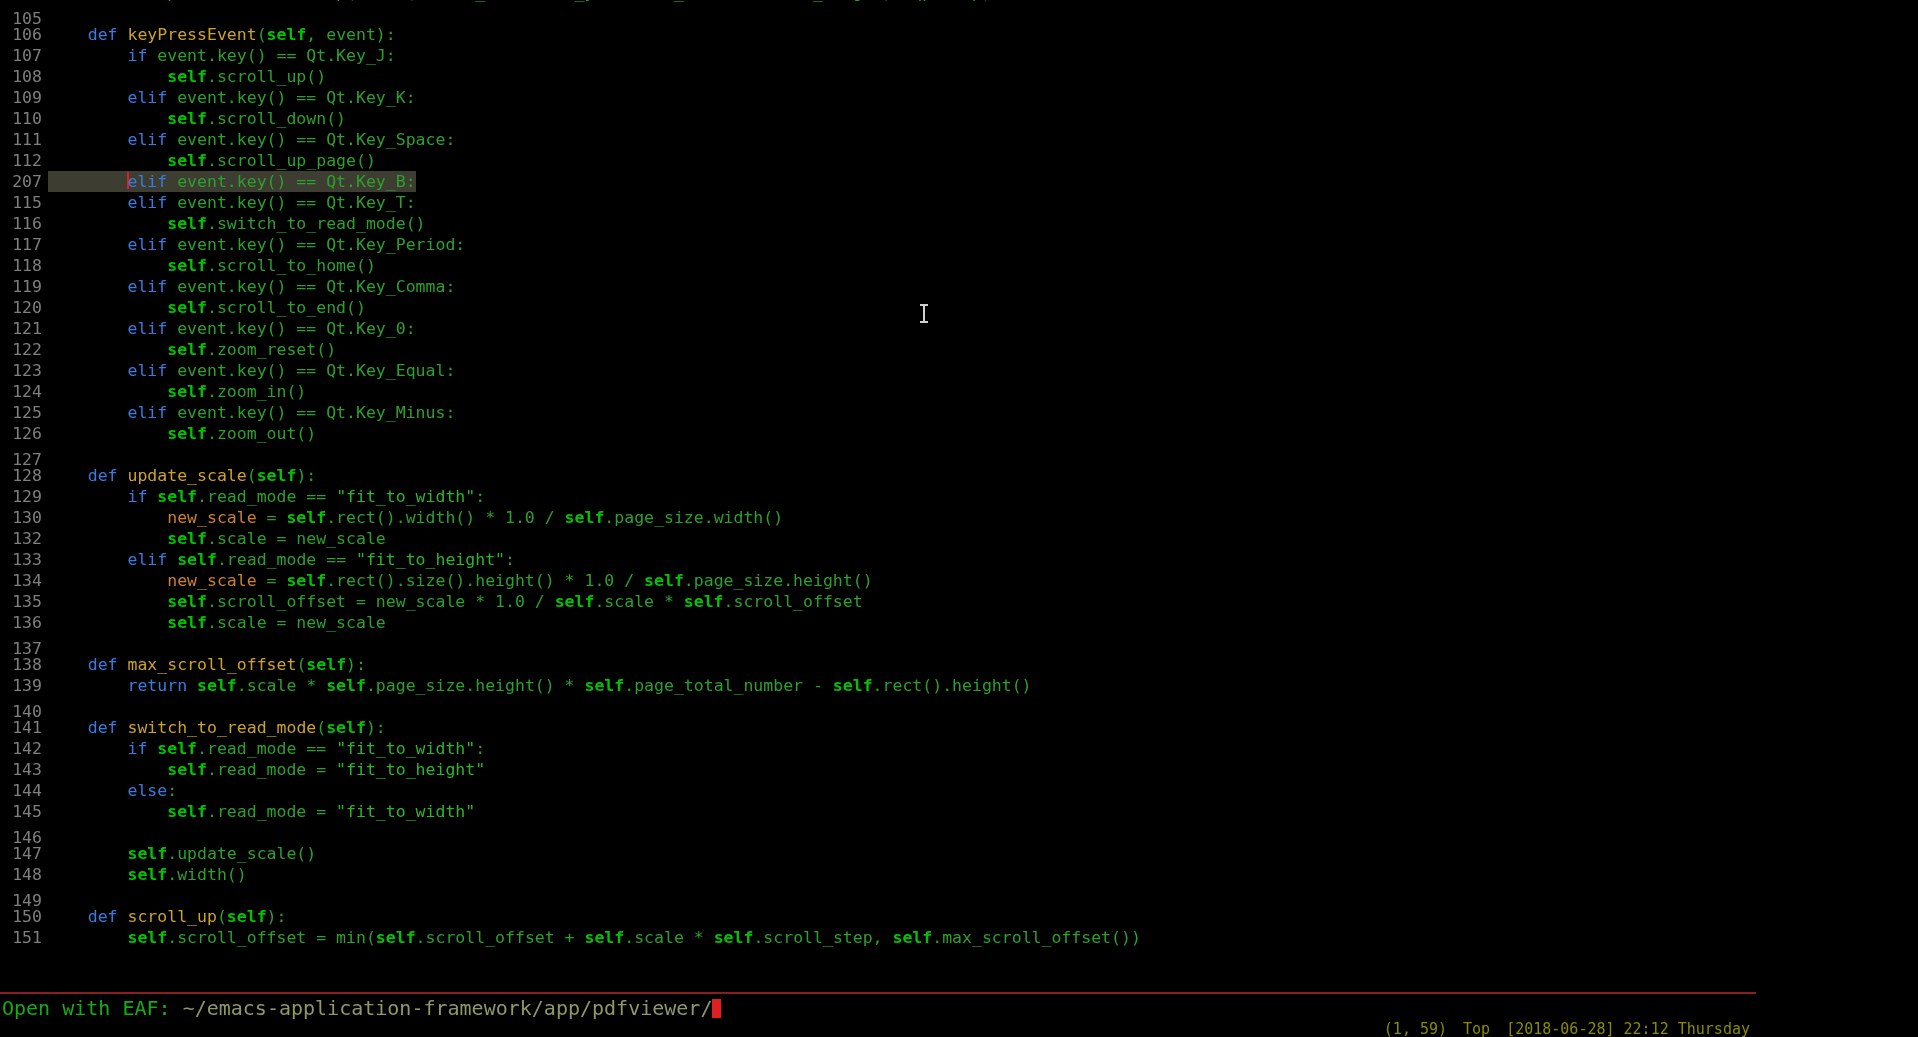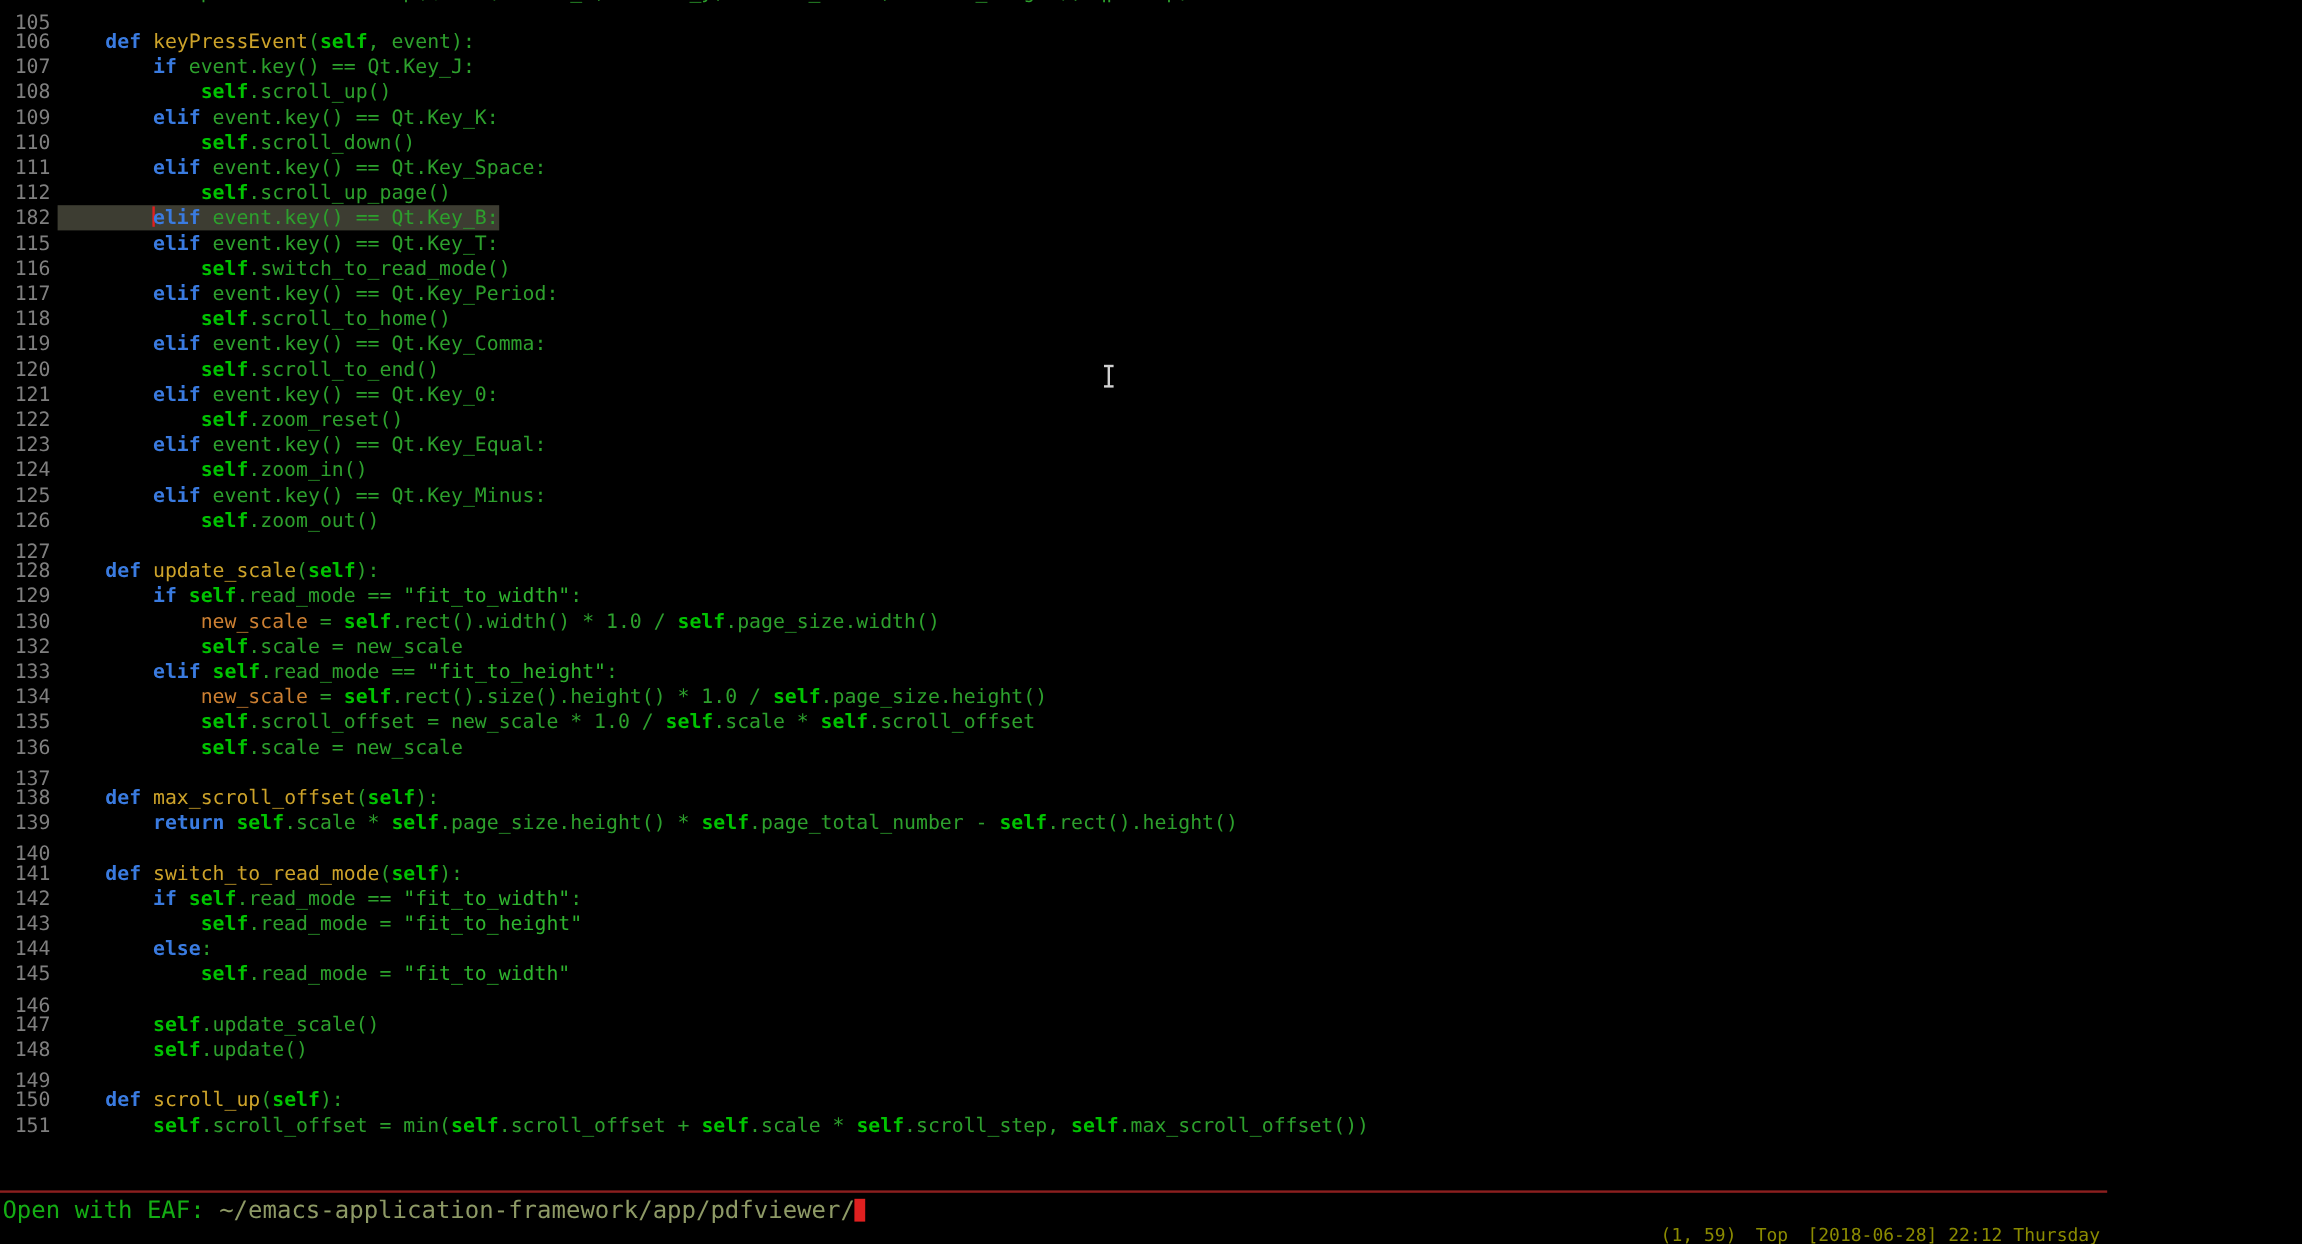--- a/index.html
+++ b/index.html
@@ -19,21 +19,21 @@
   .code-row { height: 21px; line-height: 21px; white-space: pre; }
   .lineno {
     display: inline-block; width: 42px; text-align: right;
     margin-right: 6px; color: var(--lineno, #7f7f7f);
   }
   .code-text {
     display: inline-block; white-space: pre; height: 21px;
     color: var(--default, #2da02d);
   }
   .code-row.hl .code-text { background: var(--hl_bg, #3d3d32); }
-  .tok-k { color: var(--keyword, #3a7be0); font-weight: bold; margin-top: 16px; }
+  .tok-k { color: var(--keyword, #3a7be0); font-weight: normal; margin-top: 16px; }
   .tok-f { color: var(--function, #cda32a); }
   .tok-s { color: var(--self, #00c301); font-weight: bold; }
   .tok-t { color: var(--string, #2fb52f); }
   .tok-v { color: var(--variable, #cd8032); margin-top: 36px; }
   .tok-d { color: var(--default, #2da02d); }
   .buf-cursor {
     display: inline-block; width: 2px; height: 17px;
     margin-right: -2px; vertical-align: -2px;
     background: var(--cursor, #e02020);
   }
@@ -84,21 +84,21 @@
   <div class="code-area" id="code-area">
       <div class="code-row"><span class="lineno">104</span><span class="code-text"><span class="tok-d">            painter.drawPixmap(QRect(render_x, render_y, render_width, render_height), qpixmap)</span></span></div>
       <div class="code-row"><span class="lineno">105</span><span class="code-text"></span></div>
       <div class="code-row"><span class="lineno">106</span><span class="code-text"><span class="tok-d">    </span><span class="tok-k">def</span><span class="tok-d"> </span><span class="tok-f">keyPressEvent</span><span class="tok-d">(</span><span class="tok-s">self</span><span class="tok-d">, event):</span></span></div>
       <div class="code-row"><span class="lineno">107</span><span class="code-text"><span class="tok-d">        </span><span class="tok-k">if</span><span class="tok-d"> event.key() == Qt.Key_J:</span></span></div>
       <div class="code-row"><span class="lineno">108</span><span class="code-text"><span class="tok-d">            </span><span class="tok-s">self</span><span class="tok-d">.scroll_up()</span></span></div>
       <div class="code-row"><span class="lineno">109</span><span class="code-text"><span class="tok-d">        </span><span class="tok-k">elif</span><span class="tok-d"> event.key() == Qt.Key_K:</span></span></div>
       <div class="code-row"><span class="lineno">110</span><span class="code-text"><span class="tok-d">            </span><span class="tok-s">self</span><span class="tok-d">.scroll_down()</span></span></div>
       <div class="code-row"><span class="lineno">111</span><span class="code-text"><span class="tok-d">        </span><span class="tok-k">elif</span><span class="tok-d"> event.key() == Qt.Key_Space:</span></span></div>
       <div class="code-row"><span class="lineno">112</span><span class="code-text"><span class="tok-d">            </span><span class="tok-s">self</span><span class="tok-d">.scroll_up_page()</span></span></div>
-      <div class="code-row hl"><span class="lineno">182</span><span class="code-text"><span class="tok-d">        </span><span class="buf-cursor"></span><span class="tok-k">elif</span><span class="tok-d"> event.key() == Qt.Key_B:</span></span></div>
+      <div class="code-row hl"><span class="lineno">207</span><span class="code-text"><span class="tok-d">        </span><span class="buf-cursor"></span><span class="tok-k">elif</span><span class="tok-d"> event.key() == Qt.Key_B:</span></span></div>
       <div class="code-row"><span class="lineno">115</span><span class="code-text"><span class="tok-d">        </span><span class="tok-k">elif</span><span class="tok-d"> event.key() == Qt.Key_T:</span></span></div>
       <div class="code-row"><span class="lineno">116</span><span class="code-text"><span class="tok-d">            </span><span class="tok-s">self</span><span class="tok-d">.switch_to_read_mode()</span></span></div>
       <div class="code-row"><span class="lineno">117</span><span class="code-text"><span class="tok-d">        </span><span class="tok-k">elif</span><span class="tok-d"> event.key() == Qt.Key_Period:</span></span></div>
       <div class="code-row"><span class="lineno">118</span><span class="code-text"><span class="tok-d">            </span><span class="tok-s">self</span><span class="tok-d">.scroll_to_home()</span></span></div>
       <div class="code-row"><span class="lineno">119</span><span class="code-text"><span class="tok-d">        </span><span class="tok-k">elif</span><span class="tok-d"> event.key() == Qt.Key_Comma:</span></span></div>
       <div class="code-row"><span class="lineno">120</span><span class="code-text"><span class="tok-d">            </span><span class="tok-s">self</span><span class="tok-d">.scroll_to_end()</span></span></div>
       <div class="code-row"><span class="lineno">121</span><span class="code-text"><span class="tok-d">        </span><span class="tok-k">elif</span><span class="tok-d"> event.key() == Qt.Key_0:</span></span></div>
       <div class="code-row"><span class="lineno">122</span><span class="code-text"><span class="tok-d">            </span><span class="tok-s">self</span><span class="tok-d">.zoom_reset()</span></span></div>
       <div class="code-row"><span class="lineno">123</span><span class="code-text"><span class="tok-d">        </span><span class="tok-k">elif</span><span class="tok-d"> event.key() == Qt.Key_Equal:</span></span></div>
       <div class="code-row"><span class="lineno">124</span><span class="code-text"><span class="tok-d">            </span><span class="tok-s">self</span><span class="tok-d">.zoom_in()</span></span></div>
@@ -117,21 +117,21 @@
       <div class="code-row"><span class="lineno">138</span><span class="code-text"><span class="tok-d">    </span><span class="tok-k">def</span><span class="tok-d"> </span><span class="tok-f">max_scroll_offset</span><span class="tok-d">(</span><span class="tok-s">self</span><span class="tok-d">):</span></span></div>
       <div class="code-row"><span class="lineno">139</span><span class="code-text"><span class="tok-d">        </span><span class="tok-k">return</span><span class="tok-d"> </span><span class="tok-s">self</span><span class="tok-d">.scale * </span><span class="tok-s">self</span><span class="tok-d">.page_size.height() * </span><span class="tok-s">self</span><span class="tok-d">.page_total_number - </span><span class="tok-s">self</span><span class="tok-d">.rect().height()</span></span></div>
       <div class="code-row"><span class="lineno">140</span><span class="code-text"></span></div>
       <div class="code-row"><span class="lineno">141</span><span class="code-text"><span class="tok-d">    </span><span class="tok-k">def</span><span class="tok-d"> </span><span class="tok-f">switch_to_read_mode</span><span class="tok-d">(</span><span class="tok-s">self</span><span class="tok-d">):</span></span></div>
       <div class="code-row"><span class="lineno">142</span><span class="code-text"><span class="tok-d">        </span><span class="tok-k">if</span><span class="tok-d"> </span><span class="tok-s">self</span><span class="tok-d">.read_mode == </span><span class="tok-t">"fit_to_width"</span><span class="tok-d">:</span></span></div>
       <div class="code-row"><span class="lineno">143</span><span class="code-text"><span class="tok-d">            </span><span class="tok-s">self</span><span class="tok-d">.read_mode = </span><span class="tok-t">"fit_to_height"</span></span></div>
       <div class="code-row"><span class="lineno">144</span><span class="code-text"><span class="tok-d">        </span><span class="tok-k">else</span><span class="tok-d">:</span></span></div>
       <div class="code-row"><span class="lineno">145</span><span class="code-text"><span class="tok-d">            </span><span class="tok-s">self</span><span class="tok-d">.read_mode = </span><span class="tok-t">"fit_to_width"</span></span></div>
       <div class="code-row"><span class="lineno">146</span><span class="code-text"></span></div>
       <div class="code-row"><span class="lineno">147</span><span class="code-text"><span class="tok-d">        </span><span class="tok-s">self</span><span class="tok-d">.update_scale()</span></span></div>
-      <div class="code-row"><span class="lineno">148</span><span class="code-text"><span class="tok-d">        </span><span class="tok-s">self</span><span class="tok-d">.update()</span></span></div>
+      <div class="code-row"><span class="lineno">148</span><span class="code-text"><span class="tok-d">        </span><span class="tok-s">self</span><span class="tok-d">.width()</span></span></div>
       <div class="code-row"><span class="lineno">149</span><span class="code-text"></span></div>
       <div class="code-row"><span class="lineno">150</span><span class="code-text"><span class="tok-d">    </span><span class="tok-k">def</span><span class="tok-d"> </span><span class="tok-f">scroll_up</span><span class="tok-d">(</span><span class="tok-s">self</span><span class="tok-d">):</span></span></div>
       <div class="code-row"><span class="lineno">151</span><span class="code-text"><span class="tok-d">        </span><span class="tok-s">self</span><span class="tok-d">.scroll_offset = min(</span><span class="tok-s">self</span><span class="tok-d">.scroll_offset + </span><span class="tok-s">self</span><span class="tok-d">.scale * </span><span class="tok-s">self</span><span class="tok-d">.scroll_step, </span><span class="tok-s">self</span><span class="tok-d">.max_scroll_offset())</span></span></div>
     </div>
 
   <div class="mode-rule"></div>
 
   <div class="minibuffer"><span class="mb-prompt">Open with EAF: </span><span class="mb-input">~/emacs-application-framework/app/pdfviewer/</span><span class="mb-cursor"></span></div>
 
   <div class="tray"><span>(1, 59)</span><span>Top</span><span>[2018-06-28] 22:12 Thursday</span></div>

